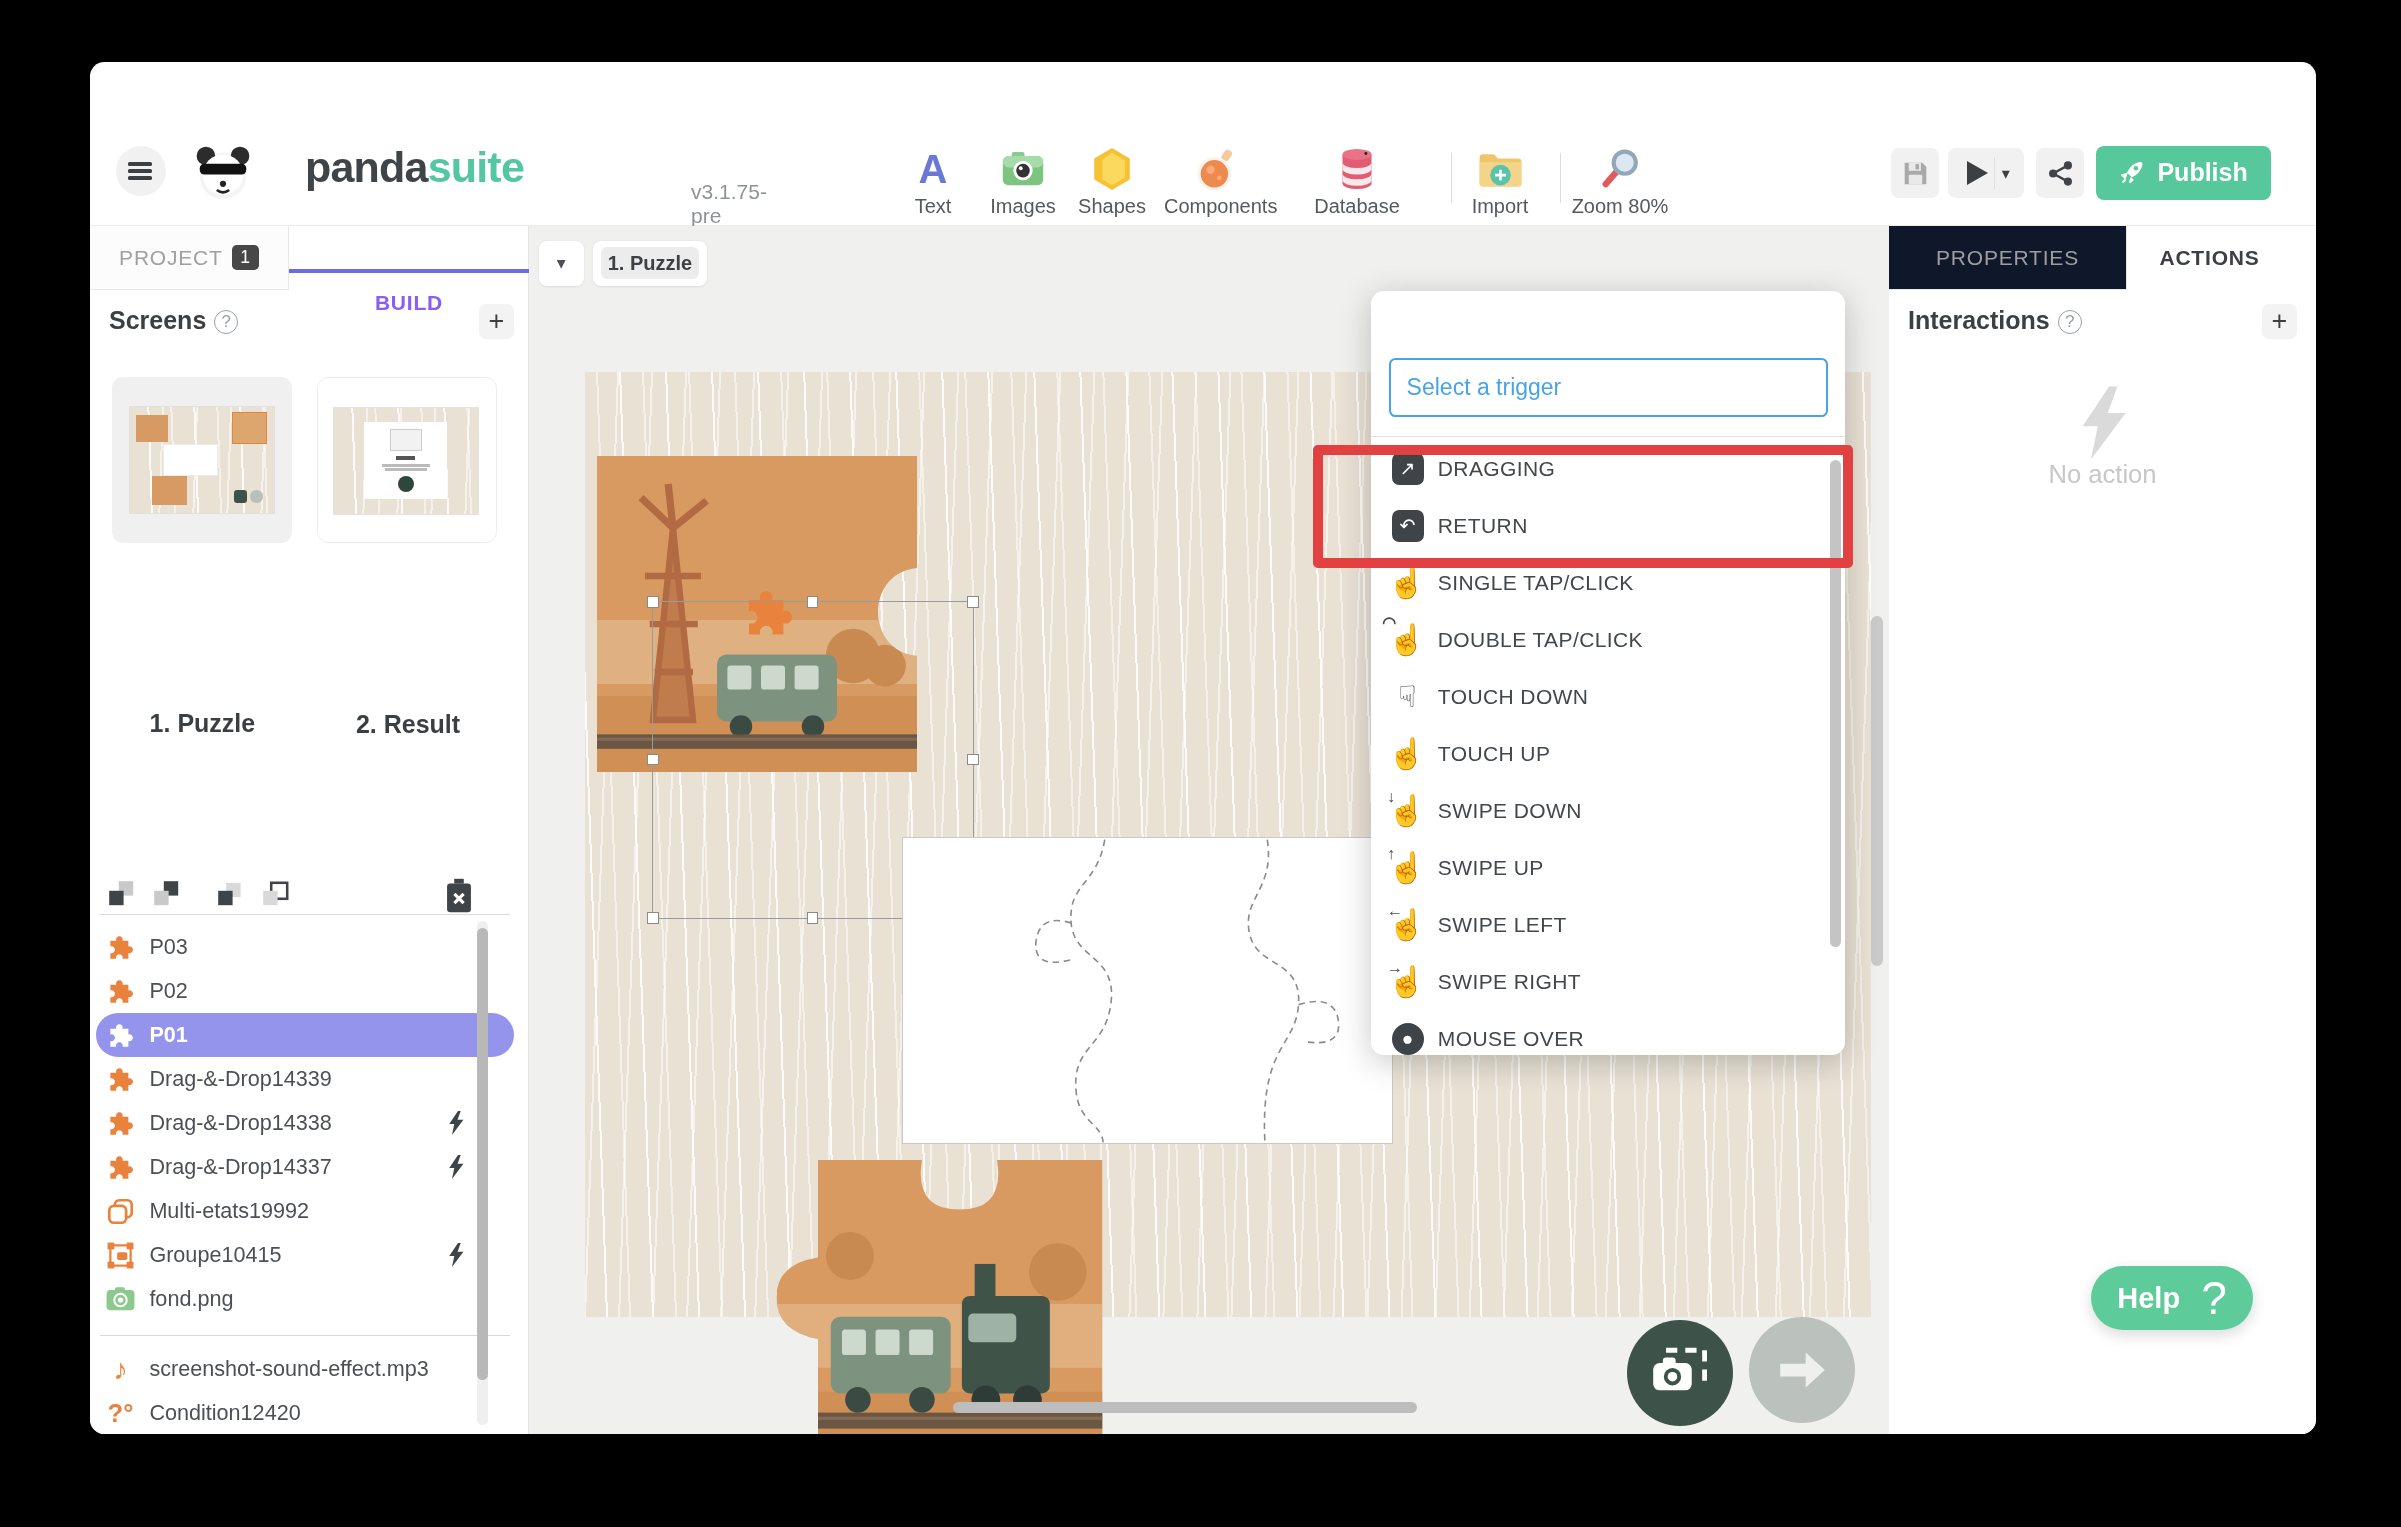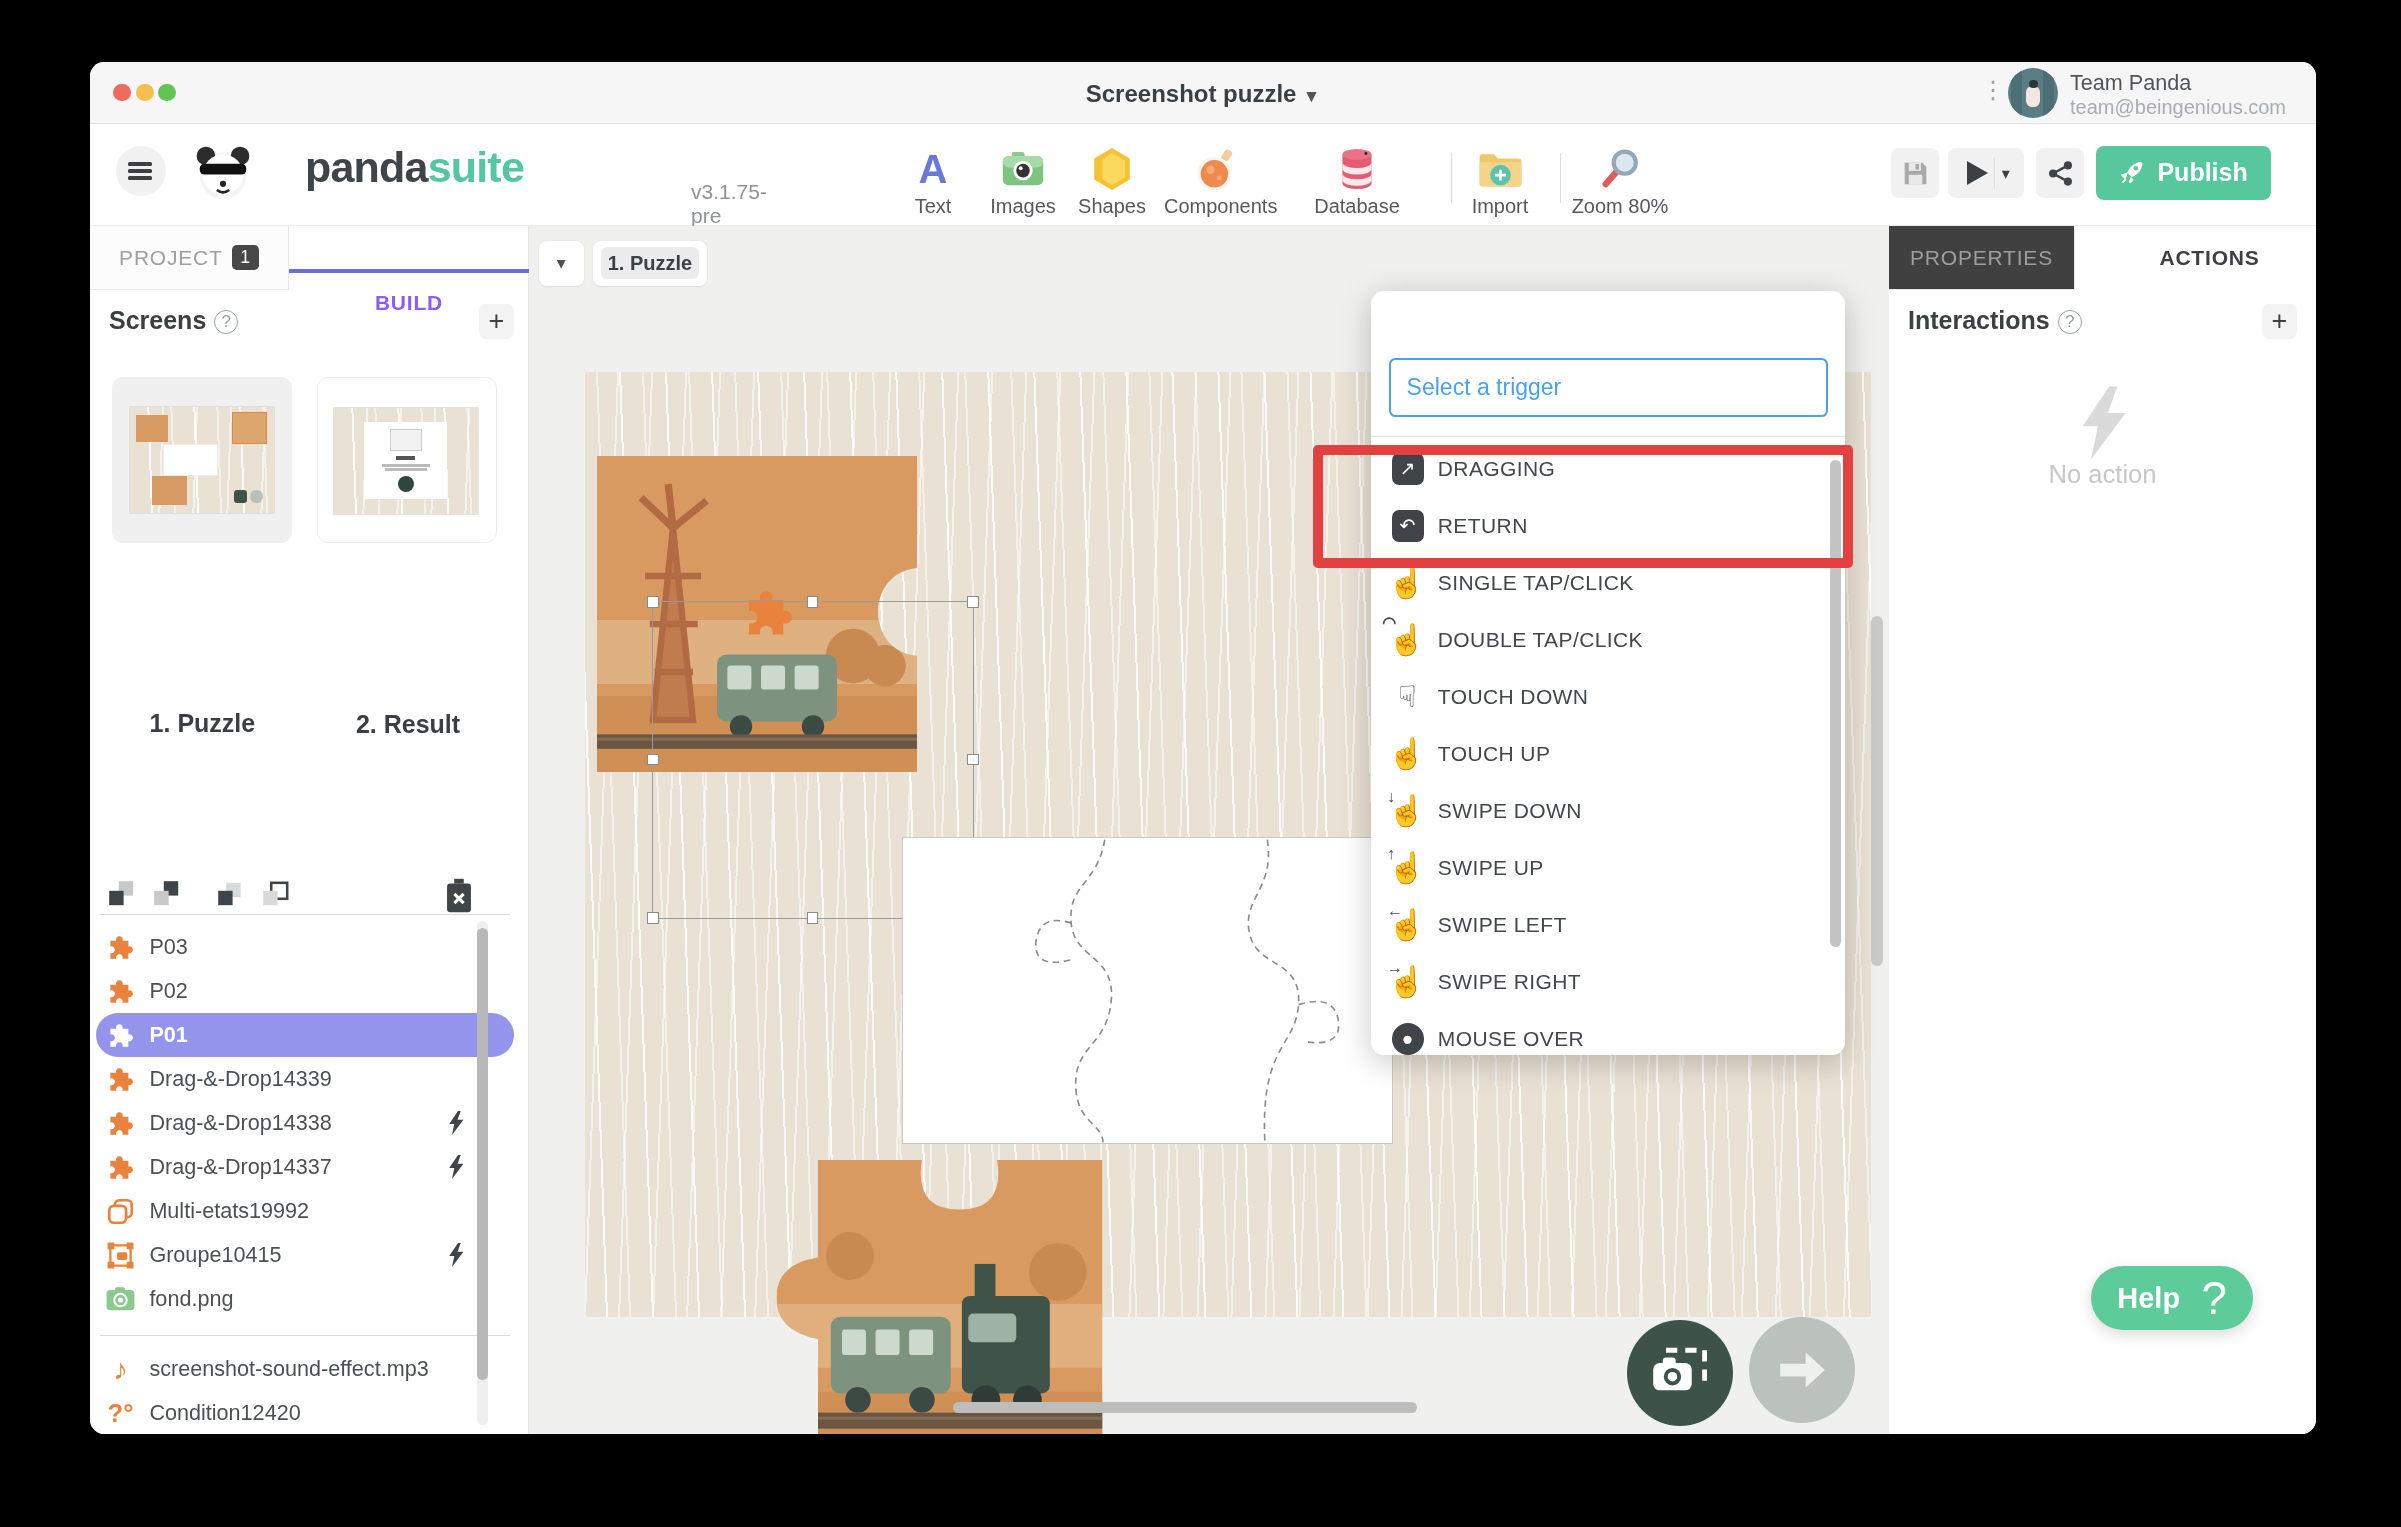--- a/index.html
+++ b/index.html
@@ -97,21 +97,21 @@
   .trig-row .tr-lbl { margin-left:12.8px; font-size:21px; color:#42474c; letter-spacing:0.4px; }
   .dark-chip { width:32px; height:32px; background:#3f4448; border-radius:7.2px; color:#fff; font-size:19px; display:flex; align-items:center; justify-content:center; }
   .hand-glyph { font-size:30px; color:#4a4a4a; line-height:1; }
   .swipe-arrow { position:absolute; left:16px; top:6.4px; font-size:16px; color:#4a4a4a; font-weight:bold; }
   .popup-scroll { position:absolute; left:459px; top:169px; width:11.2px; height:487px; background:#c4c4c4; border-radius:5.6px; }
   .red-annot { position:absolute; left:784px; top:219px; width:540px; height:123px; border:10.4px solid #e14141; border-radius:4.8px; z-index:30; }
 
   
   .rpanel { position:absolute; left:1799px; top:164px; width:427px; height:1208px; background:#fff; }
   .rp-tab { position:absolute; top:0; height:64px; display:flex; align-items:center; justify-content:center; font-size:21px; letter-spacing:0.8px; }
-  .rp-tab.inactive { left:0; width:186px; color:#9e9e9e; background:#404040; border-right:0.8px solid #e7e7e7; border-bottom:0.8px solid #e7e7e7; }
+  .rp-tab.inactive { left:0; width:238px; color:#9e9e9e; background:#0f172a; border-right:0.8px solid #e7e7e7; border-bottom:0.8px solid #e7e7e7; }
   .rp-tab.active { left:214px; width:213px; color:#3c4043; font-weight:bold; }
   .no-action-wrap { position:absolute; left:0; top:160px; width:427px; text-align:center; }
   .no-action-txt { font-size:25.6px; color:#c7c7c7; }
   .help-btn { position:absolute; left:202px; top:1040px; width:162px; height:64px; background:#5ecb9b; border-radius:48px; box-shadow:0 4.8px 14.4px rgba(0,0,0,.15); color:#fff; display:flex; align-items:center; justify-content:center; gap:21px; }
   .help-btn .h-lbl { font-size:29px; font-weight:bold; }
   .help-btn .h-q { font-size:46px; font-weight:normal; }
 
   svg { display:block; }
 </style>
 </head>
@@ -123,35 +123,20 @@
       <path d="M3 6 h5.2 a3 3 0 1 1 5.6 0 H19 v5.2 a3 3 0 1 1 0 5.6 V22 h-5.2 a3 3 0 1 0 -5.6 0 H3 v-5.2 a3 3 0 1 0 0 -5.6 Z"></path>
     </symbol>
     <symbol id="sym-bolt" viewBox="0 0 16 22">
       <path d="M10 0 L2 12 h4.6 L4.5 22 L15 8 h-5.4 L12.5 0 Z"></path>
     </symbol>
   </defs>
 </svg>
 
 <div class="window">
 
-  <div class="titlebar">
-    <div class="tl-dot" style="left:23px;background:#ed6a5e"></div>
-    <div class="tl-dot" style="left:46px;background:#f5bf4f"></div>
-    <div class="tl-dot" style="left:68px;background:#61c454"></div>
-    <div class="win-title"><span>Screenshot puzzle</span><span class="caret">▼</span></div>
-    <div class="acct-dots">⋮</div>
-    <div class="avatar">
-      <div class="pnl" style="left:3.2px"></div>
-        <div class="pnl" style="left:35px"></div>
-      <div class="fig"></div>
-        <div class="hd"></div>
-    </div>
-    <div class="acct-name">Team Panda</div>
-    <div class="acct-mail">team@beingenious.com</div>
-  </div>
 
   <div class="toolbar">
     <div class="hamburger">
       <i style="top:16px"></i>
         <i style="top:23px"></i>
         <i style="top:30px"></i>
     </div>
     <div class="panda-head">
       <svg width="62" height="62" viewBox="0 0 40 40">
         <circle cx="20" cy="22" r="15" fill="#f4f4f4"></circle>

